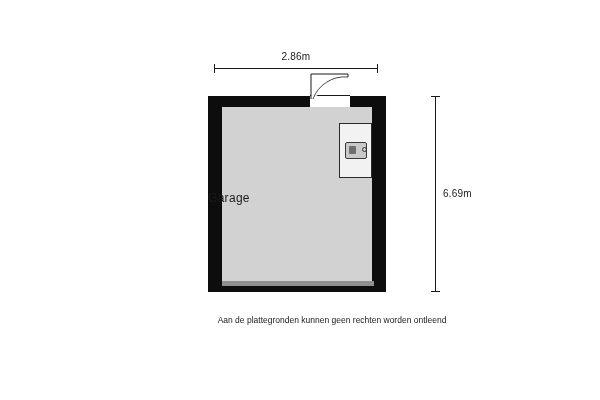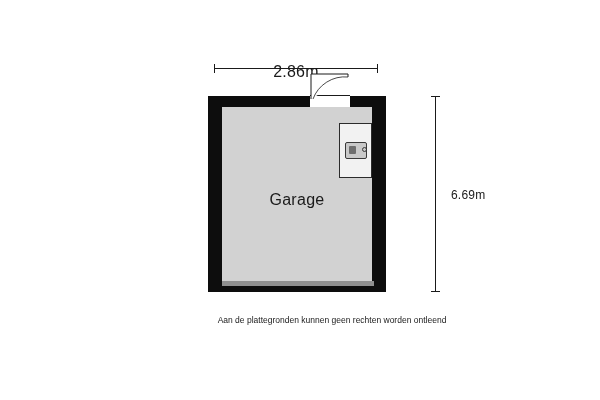--- a/index.html
+++ b/index.html
@@ -45,24 +45,23 @@
     background: #1a1a1a;
   }
   .dim-top .tick.left { left: 0; }
   .dim-top .tick.right { left: 163px; }
   .dim-top .label {
     position: absolute;
     left: 0;
     top: -17px;
     width: 164px;
     text-align: center;
-    font-size: 16px;
+    font-size: 10px;
     color: #1a1a1a;
     letter-spacing: 0.2px;
-    margin-top: 12px;
   }
 
   
   .dim-right {
     position: absolute;
     left: 435px;
     top: 96px;
     width: 1px;
     height: 196px;
   }
@@ -77,23 +76,23 @@
     position: absolute;
     left: -4px;
     width: 9px;
     height: 1px;
     background: #1a1a1a;
   }
   .dim-right .tick.top { top: 0; }
   .dim-right .tick.bottom { top: 195px; }
   .dim-right .label {
     position: absolute;
-    left: 16px;
+    left: 8px;
     top: 92px;
-    font-size: 12px;
+    font-size: 10px;
     color: #1a1a1a;
     white-space: nowrap;
     letter-spacing: 0.2px;
   }
 
   
   .plan {
     position: absolute;
     left: 208px;
     top: 96px;
@@ -200,22 +199,21 @@
     border: 1px solid #3a3a3a;
     border-radius: 50%;
     box-sizing: border-box;
   }
 
   .room-label {
     position: absolute;
     left: 0;
     top: 95px;
     width: 178px;
-    text-align: center;
-    font-size: 16px;
+    font-size: 12px;
     color: #1a1a1a;
     letter-spacing: 0.3px;
   }
 
   
   .footer {
     position: absolute;
     left: 0;
     top: 314px;
     width: 600px;

